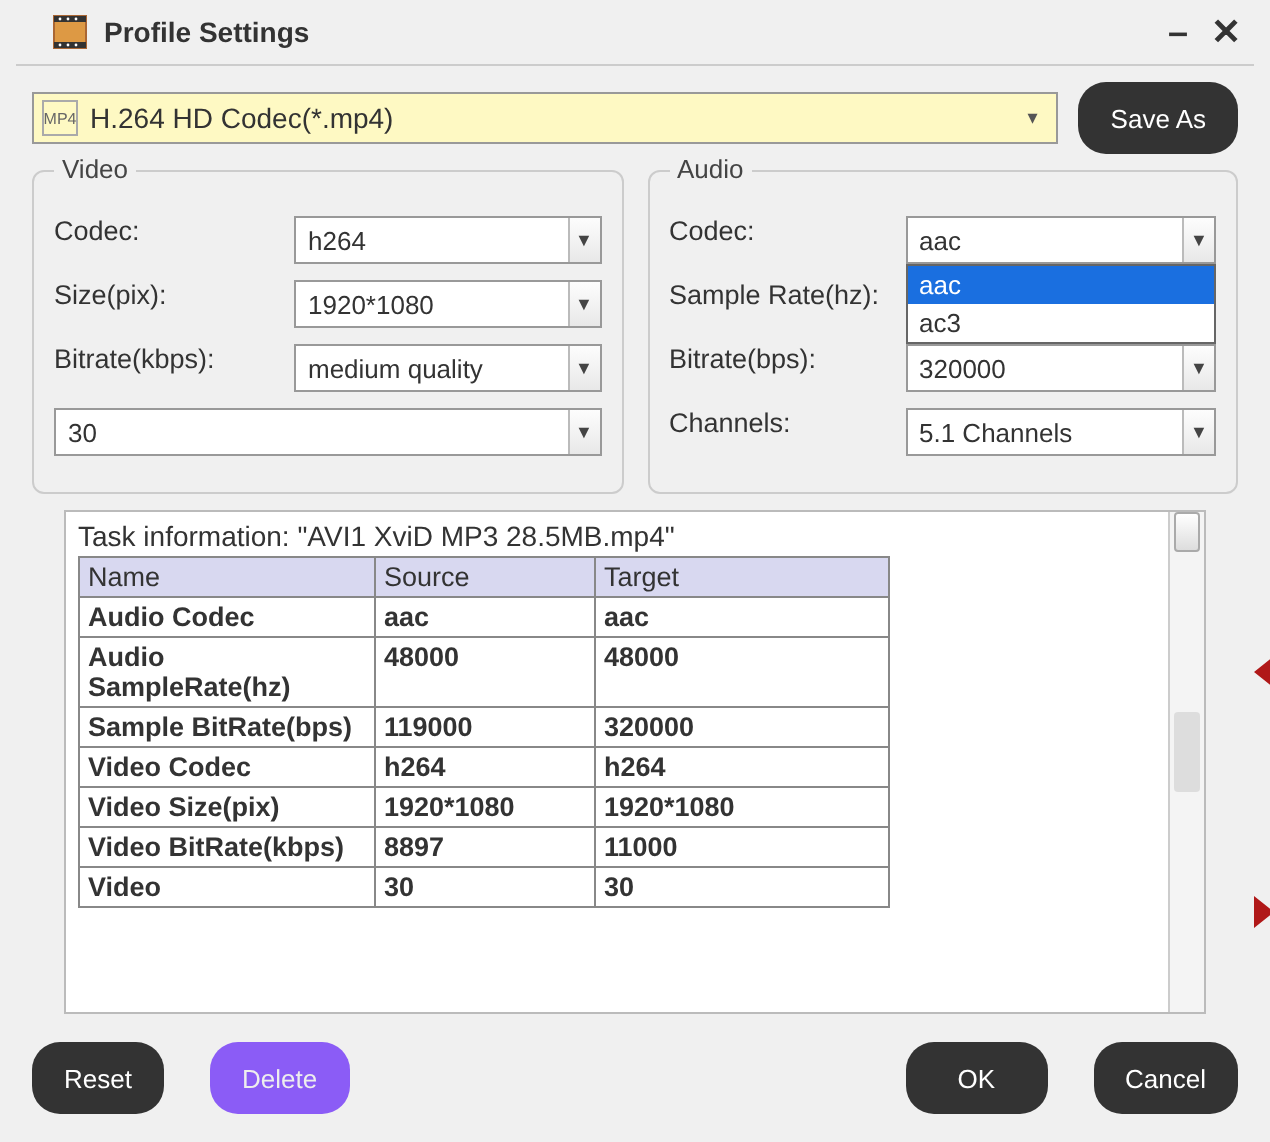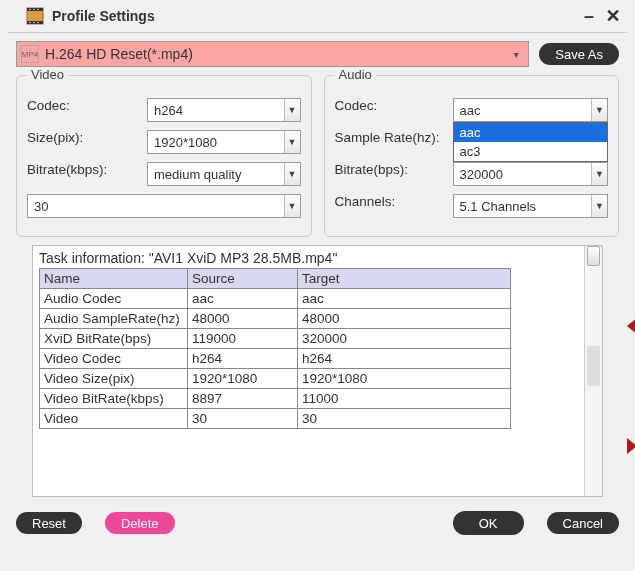--- a/index.html
+++ b/index.html
@@ -4,46 +4,46 @@
 <style>
   * { box-sizing: border-box; font-family: Arial, sans-serif; }
   body { margin: 0; background: #f0f0f0; width: 635px; height: 571px; overflow: hidden; font-size: 13px; color: #333; }
   .titlebar { height: 32px; display: flex; align-items: center; padding: 0 10px; background: #f0f0f0; margin-left: 16px; }
   .titlebar .icon { width: 18px; height: 18px; margin-right: 8px; display: inline-flex; align-items: center; justify-content: center; }
   .titlebar .title { font-weight: bold; font-size: 14px; flex: 1; }
   .titlebar .winbtn { width: 24px; height: 24px; display: inline-flex; align-items: center; justify-content: center; cursor: pointer; font-weight: bold; font-size: 18px; }
   .divider { height: 1px; background: #ccc; margin: 0 8px; }
 
   .toprow { display: flex; align-items: center; padding: 8px 16px 4px 16px; gap: 10px; }
-  .profile-select { flex: 1; display: flex; align-items: center; border: 1px solid #999; background: #fca5a5; height: 26px; padding: 0 4px; }
+  .profile-select { flex: 1; display: flex; align-items: center; border: 1px solid #999; background: #fef9c3; height: 26px; padding: 0 4px; }
   .profile-select .picon { width: 18px; height: 18px; margin-right: 6px; border: 1px solid #aaa; font-size: 8px; display: flex; align-items: center; justify-content: center; color: #666; }
   .profile-select .ptxt { flex: 1; font-size: 14px; }
   .profile-select .parrow { width: 16px; text-align: center; font-size: 10px; color: #555; }
 
-  .pillbtn { background: #333; color: #fff; border-radius: 14px; height: 22px; padding: 0 16px; font-size: 13px; display: inline-flex; align-items: center; justify-content: center; cursor: pointer; border: none; }
-  .pillbtn.light { background: #ec4899; color: #eee; }
+  .pillbtn { background: #333; color: #fff; border-radius: 14px; height: 36px; padding: 0 16px; font-size: 13px; display: inline-flex; align-items: center; justify-content: center; cursor: pointer; border: none; }
+  .pillbtn.light { background: #8b5cf6; color: #eee; }
 
   .panels { display: flex; gap: 12px; padding: 4px 16px 8px 16px; }
   .panel { flex: 1; border: 1px solid #ccc; border-radius: 6px; position: relative; padding: 18px 10px 10px 10px; }
   .panel-legend { position: absolute; top: -9px; left: 10px; background: #f0f0f0; padding: 0 4px; font-size: 13px; color: #444; }
   .fieldrow { display: flex; align-items: flex-start; margin: 4px 0; height: 28px; }
   .fieldrow .lbl { width: 120px; font-size: 13.5px; color: #333; }
   .audio .fieldrow .lbl { width: 118px; }
   .selectbox { flex: 1; display: flex; align-items: center; border: 1px solid #999; background: #fff; height: 24px; padding: 0 6px; position: relative; }
   .selectbox .stxt { flex: 1; font-size: 13px; }
   .selectbox .sarrow { width: 16px; height: 100%; border-left: 1px solid #bbb; display: flex; align-items: center; justify-content: center; font-size: 9px; color: #444; margin-right: -6px; background: linear-gradient(#fdfdfd,#e8e8e8); }
   .dropdown { position: absolute; top: 23px; left: -1px; right: -1px; background: #fff; border: 1px solid #666; z-index: 50; }
   .dropdown .opt { padding: 2px 6px; font-size: 13px; }
   .dropdown .opt.sel { background: #1a6fe0; color: #fff; }
 
   .taskarea { margin: 0 16px 8px 16px; border: 1px solid #bbb; background: #fff; position: relative; height: 252px; display: flex; }
   .taskcontent { flex: 1; overflow: hidden; padding: 4px 6px; }
   .taskinfo { font-size: 14px; color: #333; margin-bottom: 2px; }
-  table.tinfo { border-collapse: collapse; width: 472px; border-radius: 22px; }
-  table.tinfo th, table.tinfo td { border: 1px solid #888; padding: 2px 4px; font-size: 13.5px; text-align: left; vertical-align: top; }
+  table.tinfo { border-collapse: collapse; width: 406px; border-radius: 22px; }
+  table.tinfo th, table.tinfo td { border: 1px solid #888; padding: 2px 4px; font-size: 13.5px; text-align: left; vertical-align: top; font-weight: bold; }
   table.tinfo th { background: #d8d8f0; font-weight: normal; }
   .scrollcol { width: 18px; background: #f4f4f4; border-left: 1px solid #ccc; position: relative; }
   .scrollthumb { position: absolute; top: 0; left: 2px; right: 2px; height: 20px; background: linear-gradient(#fff,#ddd); border: 1px solid #aaa; border-radius: 2px; }
   .scrolltrack-mark { position: absolute; left: 2px; right: 2px; height: 40px; top: 100px; background: #ddd; border-radius: 2px; }
   .navarrow { width: 30px; height: 22px; color: #b01818; font-size: 20px; display: flex; align-items: center; justify-content: center; cursor: pointer; pointer-events: auto; }
 
   .footer { display: flex; align-items: center; padding: 6px 16px 10px 16px; gap: 23px; }
   .footer .spacer { flex: 1; }
 
   svg.appicon { width:18px; height:18px; }
@@ -67,21 +67,21 @@
   </span>
   <span class="title">Profile Settings</span>
   <span class="winbtn">–</span>
   <span class="winbtn">✕</span>
 </div>
 <div class="divider"></div>
 
 <div class="toprow">
   <div class="profile-select">
     <span class="picon">MP4</span>
-    <span class="ptxt">H.264 HD Reset(*.mp4)</span>
+    <span class="ptxt">H.264 HD Codec(*.mp4)</span>
     <span class="parrow">▾</span>
   </div>
   <button class="pillbtn">Save As</button>
 </div>
 
 <div class="panels">
 
   <div class="panel">
     <div class="panel-legend">Video</div>
     <div class="fieldrow">
@@ -168,21 +168,21 @@
               <td>Audio Codec</td>
               <td>aac</td>
               <td>aac</td>
             </tr>
             <tr>
               <td>Audio SampleRate(hz)</td>
               <td>48000</td>
               <td>48000</td>
             </tr>
             <tr>
-              <td>XviD BitRate(bps)</td>
+              <td>Sample BitRate(bps)</td>
               <td>119000</td>
               <td>320000</td>
             </tr>
             <tr>
               <td>Video Codec</td>
               <td>h264</td>
               <td>h264</td>
             </tr>
             <tr>
               <td>Video Size(pix)</td>

